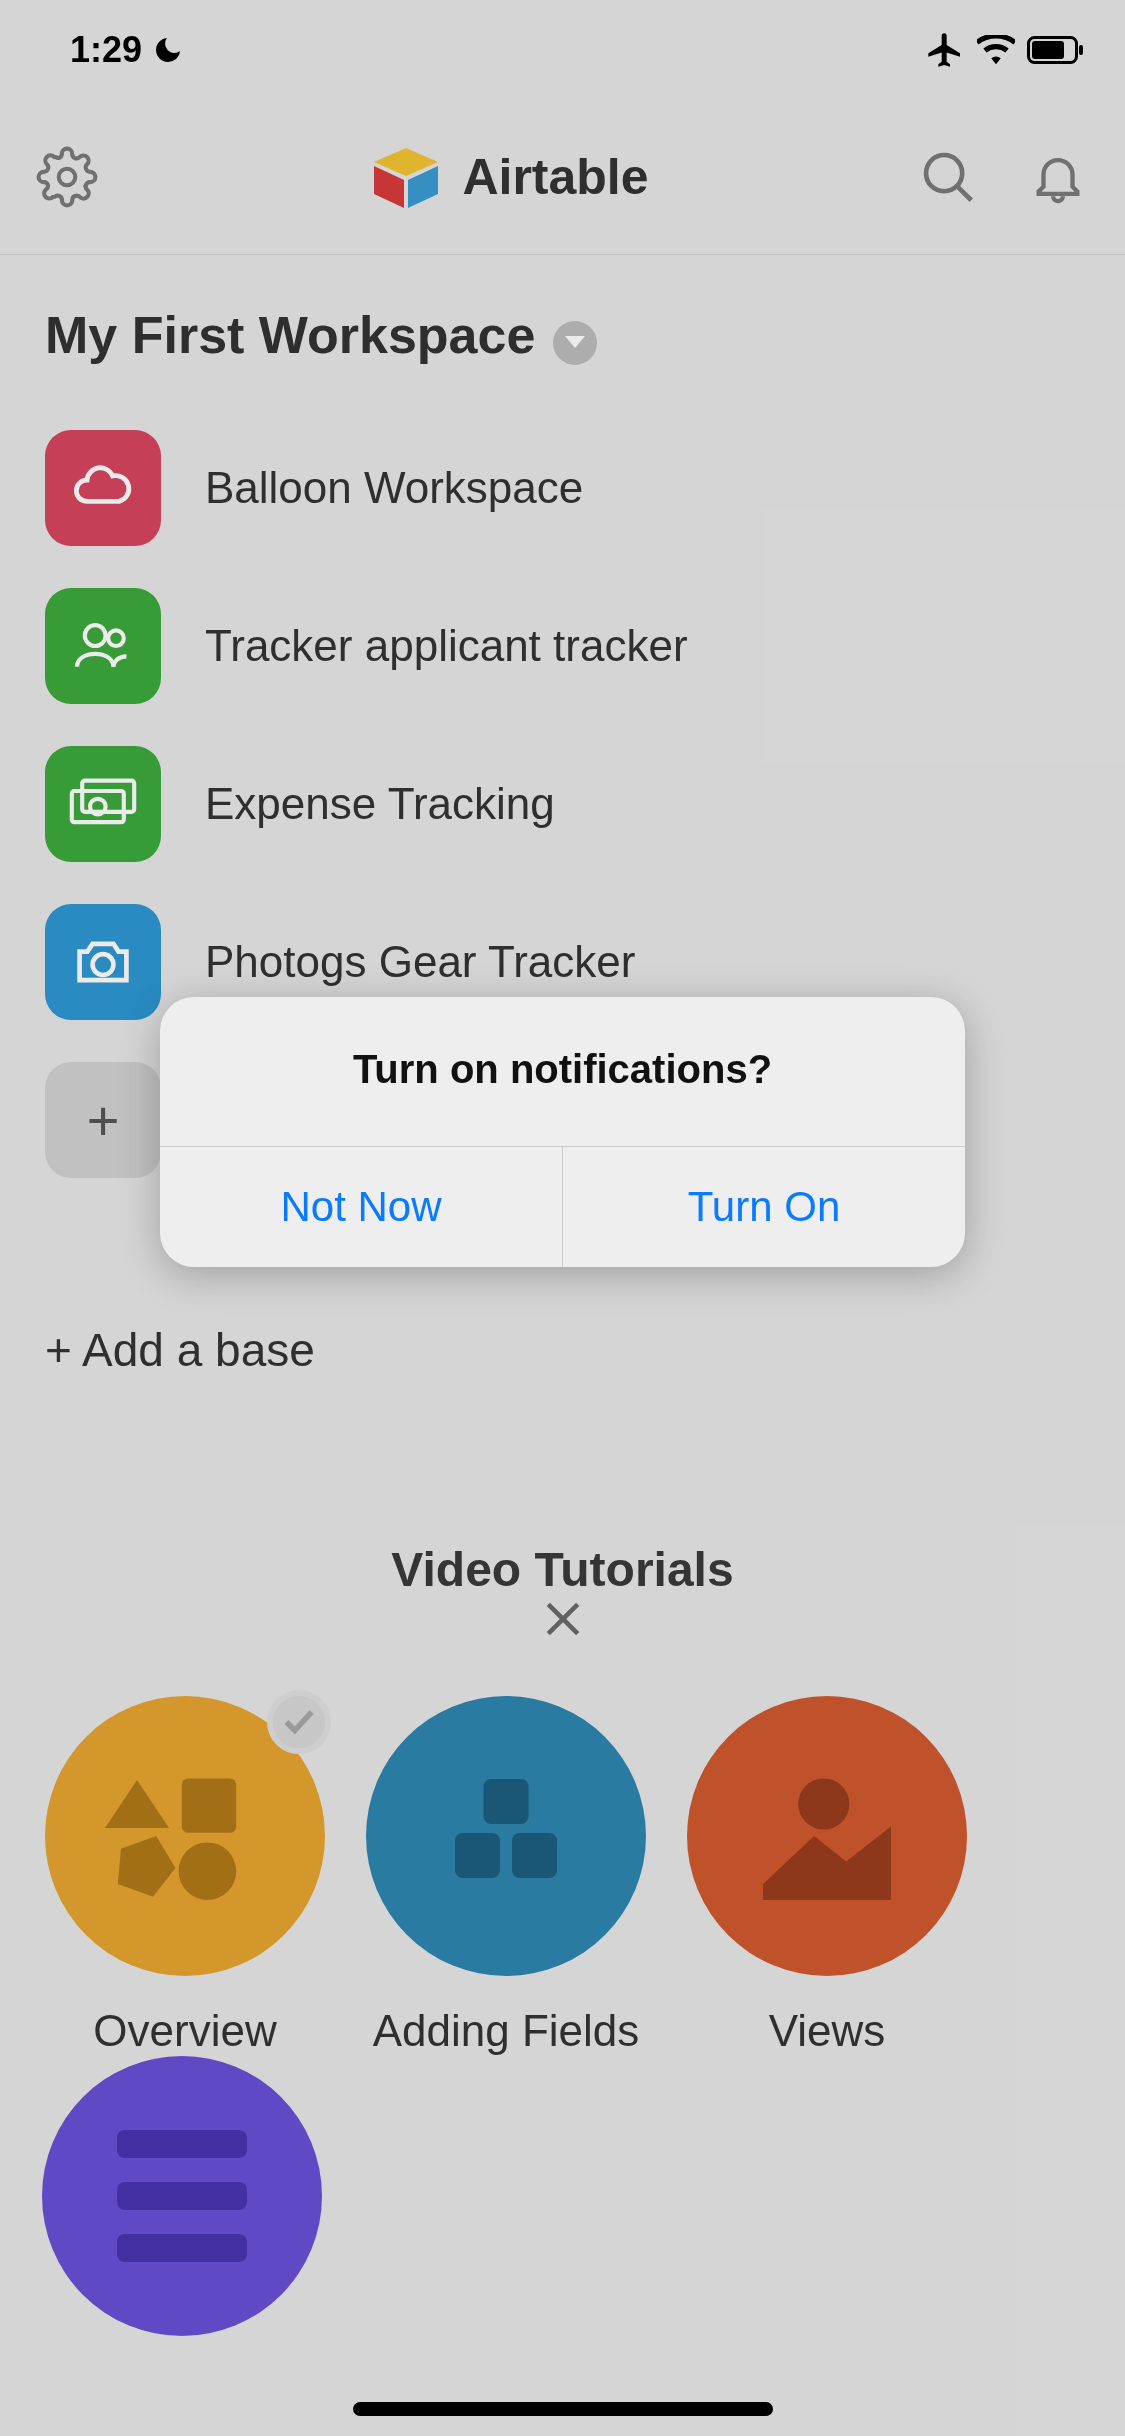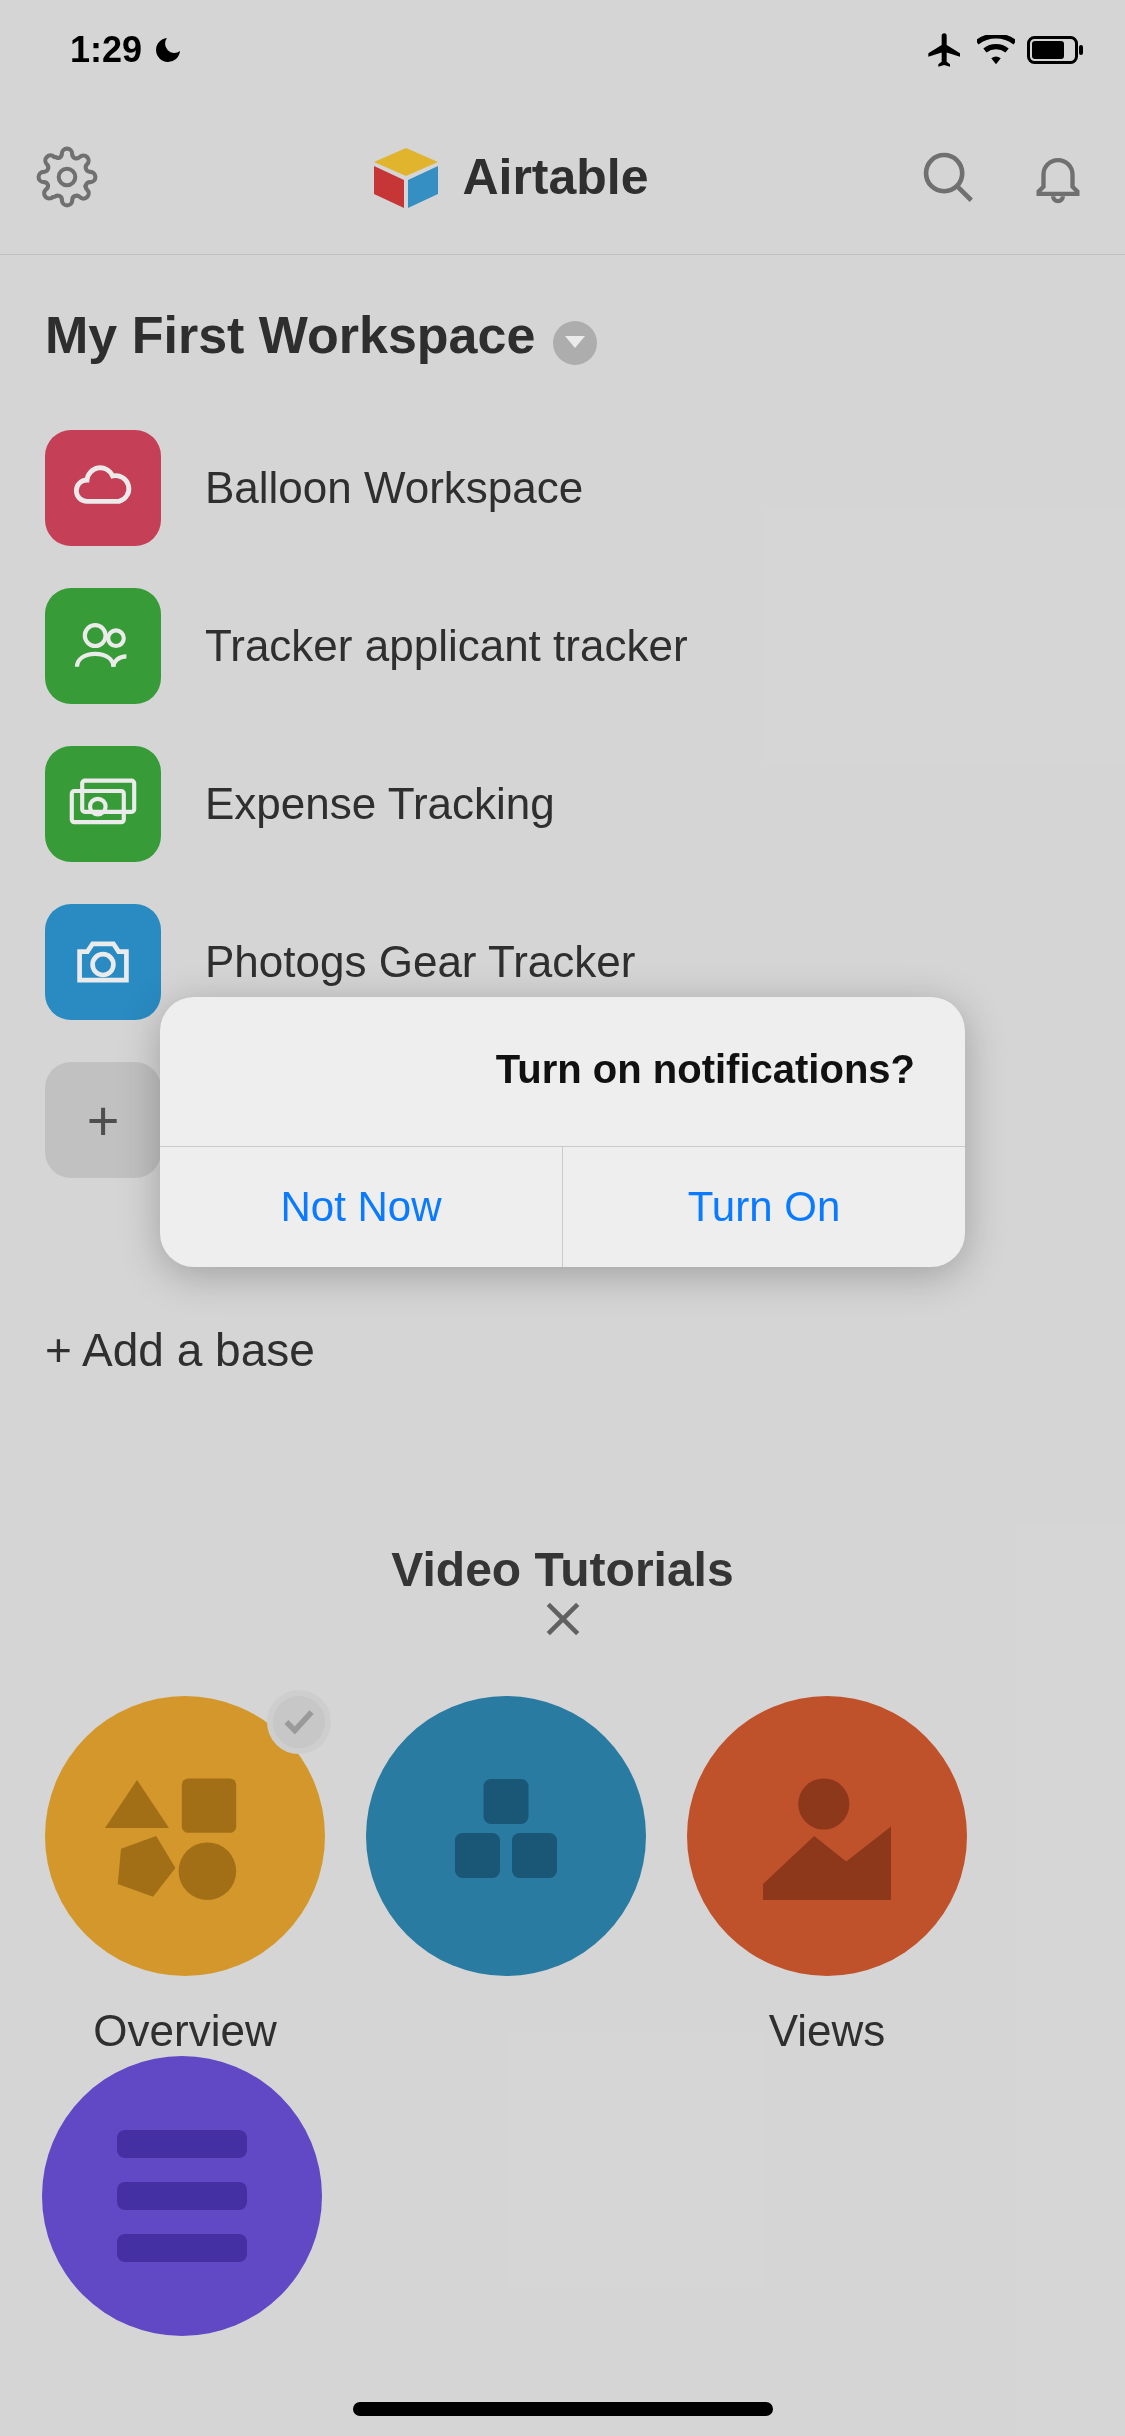--- a/index.html
+++ b/index.html
@@ -93,21 +93,21 @@
   position: absolute; bottom: 20px; left: 50%; transform: translateX(-50%);
   width: 420px; height: 14px; border-radius: 10px; background: #000;
 }
 .modal {
   position: absolute; z-index: 10;
   left: 160px; top: 997px; width: 805px;
   background: #eeeeee; border-radius: 34px;
   box-shadow: 0 8px 40px rgba(0,0,0,0.25);
   overflow: hidden;
 }
-.modal-body { padding: 50px 50px 40px 50px; text-align: right; }
+.modal-body { padding: 50px 50px 40px 50px; text-align: center; }
 .modal-title { font-size: 40px; font-weight: 600; color: #111; margin-bottom: 14px; }
 .modal-desc { font-size: 36px; color: #222; line-height: 1.38; }
 .modal-actions { display: flex; border-top: 1.5px solid rgba(0,0,0,0.15); }
 .modal-btn {
   flex: 1; padding: 36px 0; text-align: center;
   font-size: 42px; color: #0a7aff; font-weight: 400;
 }
 .modal-btn + .modal-btn { border-left: 1.5px solid rgba(0,0,0,0.15); }
 svg { display: block; }
 </style>
@@ -263,20 +263,21 @@
         <span class="tutorial-label">Overview</span>
       </div>
       <div class="tutorial-item">
         <div class="tutorial-circle teal">
           <svg width="150" height="150" viewBox="0 0 100 100" fill="#1d5e7f">
               <rect x="35" y="12" width="30" height="30" rx="5"></rect>
               <rect x="16" y="48" width="30" height="30" rx="5"></rect>
               <rect x="54" y="48" width="30" height="30" rx="5"></rect>
             </svg>
         </div>
+        <span class="tutorial-label">Adding Fields</span>
       </div>
       <div class="tutorial-item">
         <div class="tutorial-circle rust">
           <svg width="160" height="160" viewBox="0 0 100 100" fill="#993d1e">
               <circle cx="48" cy="30" r="16"></circle>
               <path d="M10 80 L42 50 L62 66 L90 44 L90 90 L10 90 Z"></path>
             </svg>
         </div>
         <span class="tutorial-label">Views</span>
       </div>

